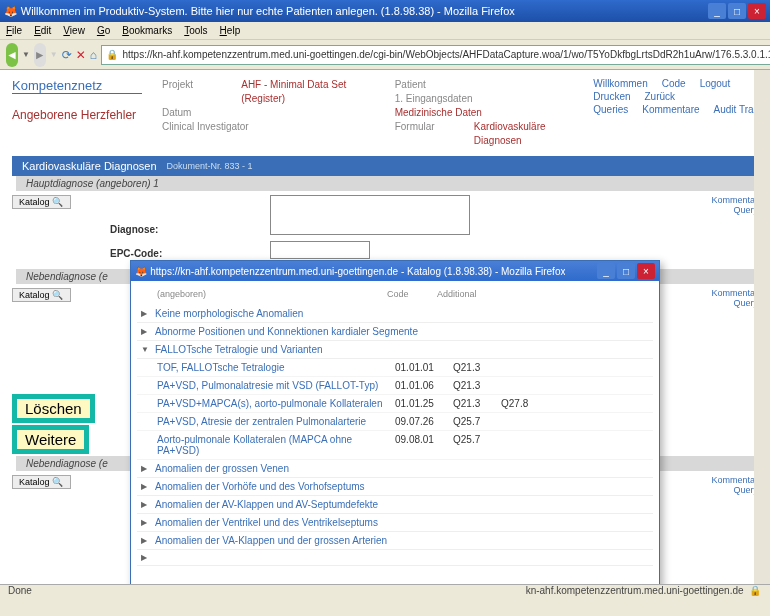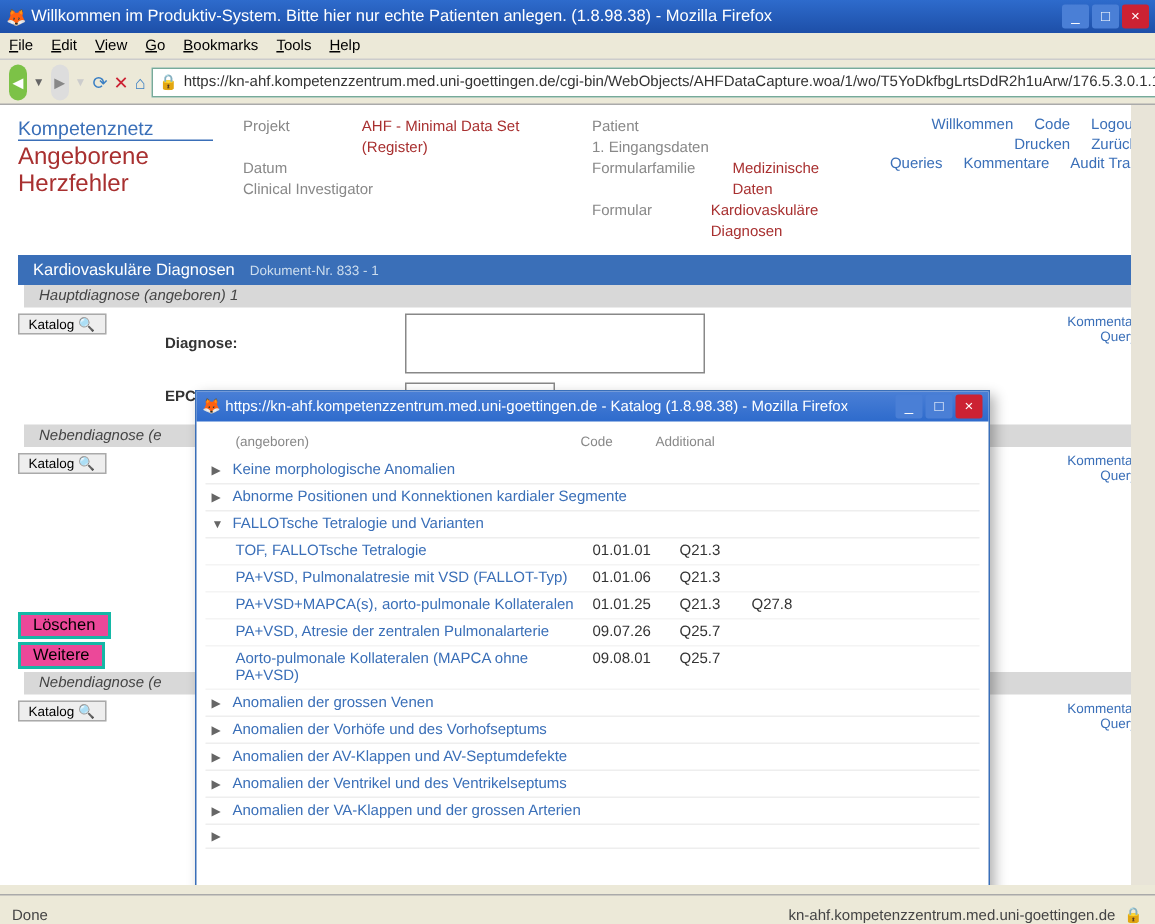--- a/index.html
+++ b/index.html
@@ -15,56 +15,56 @@
 .back{background:#7cc247;color:#fff}
 .fwd{background:#ddd;color:#888}
 .tbicon{width:18px;height:18px;display:flex;align-items:center;justify-content:center;font-size:12px}
 .urlbar{flex:1;height:20px;background:#fff;border:1px solid #7a9;display:flex;align-items:center;padding:0 4px;font-size:10px;color:#333}
 .urlbar .lock{color:#d4a017;margin-right:4px}
 .gobtn{width:18px;height:18px;background:#7cc247;border-radius:9px;margin:0 4px}
 .content{background:#fff;height:520px;position:relative;overflow:hidden}
 .header{display:flex;padding:8px 12px 4px;gap:20px}
 .logo{width:130px}
 .logo .arc{font-size:13px;color:#3a6fb8;}
-.logo .sub{font-size:16px;color:#a83030;border-top:1px solid #3a6fb8;padding-top:2px}
+.logo .sub{font-size:12px;color:#a83030;border-top:1px solid #3a6fb8;padding-top:14px}
 .metagrid{flex:1;display:flex;gap:30px;font-size:10px}
 .metacol .row{display:flex;gap:6px;line-height:14px}
 .metacol .lbl{color:#888;width:90px}
 .metacol .val{color:#a83030}
-.navlinks{display:flex;flex-direction:column;align-items:flex-end;gap:2px;font-size:10px}
+.navlinks{display:flex;flex-direction:column;gap:2px;font-size:10px}
 .navlinks .row{display:flex;gap:14px}
 .navlinks a{color:#3a6fb8;cursor:pointer}
 .sectionbar{background:#3a6fb8;color:#fff;padding:4px 10px;font-size:11px;margin:4px 12px 0;display:flex;align-items:center;gap:10px}
 .sectionbar .docid{font-size:9px;color:#cde}
 .subbar{background:#d8d8d8;color:#444;padding:2px 10px;font-size:10px;margin:0 16px;font-style:italic}
 .formarea{display:flex;margin:0 12px;gap:8px;padding:4px 0}
 .leftcol{width:90px}
 .katalog{background:#eee;border:1px solid #aaa;padding:1px 6px;font-size:9px;display:inline-flex;align-items:center;gap:3px;cursor:pointer}
 .mag{font-size:9px}
 .midcol{flex:1}
-.fieldrow{display:flex;align-items:center;margin-bottom:6px}
+.fieldrow{display:flex;align-items:flex-end;margin-bottom:6px}
 .fieldlbl{width:160px;font-size:10px;color:#333;font-weight:bold}
 .fieldinput{border:1px solid #888;background:#fff;height:40px;width:200px}
 .fieldinput.small{height:18px;width:100px}
 .rightlinks{width:70px;text-align:right;font-size:9px}
 .rightlinks a{color:#3a6fb8;display:block;cursor:pointer}
 .actionbtns{display:flex;gap:4px;margin:2px 12px}
-.smallbtn{background:#ec4899;border:2px solid #14b8a6;padding:1px 8px;font-size:11px;cursor:pointer}
+.smallbtn{background:#fef9c3;border:5px solid #14b8a6;padding:1px 8px;font-size:15px;cursor:pointer}
 .popup{position:absolute;left:130px;top:190px;width:530px;height:400px;background:#fff;border:1px solid #3a6fb8;box-shadow:3px 3px 8px rgba(0,0,0,0.3)}
 .popup .ptitle{height:20px;background:linear-gradient(#4a7fd6,#2e6bcc);color:#fff;display:flex;align-items:center;padding:0 4px;font-size:10px}
 .popup .ptitle .spacer{flex:1}
 .popup .pbody{height:360px;overflow:auto;padding:6px;font-size:10px}
 .catrow{display:flex;align-items:center;padding:3px 4px;border-bottom:1px solid #eee;cursor:pointer}
 .catrow .arrow{width:14px;color:#666;font-size:8px}
 .catrow .txt{color:#3a6fb8;flex:1}
 .subitem{display:flex;padding:3px 4px 3px 20px;gap:8px;border-bottom:1px solid #f4f4f4}
 .subitem .name{color:#3a6fb8;width:230px}
 .subitem .code{color:#333;width:50px}
 .subitem .icd{color:#333;width:40px}
-.statusbar{position:absolute;bottom:0;left:0;right:0;height:20px;background:#ece9d8;border-top:1px solid #aaa;display:flex;align-items:flex-end;padding:0 8px;font-size:10px;color:#444}
+.statusbar{position:absolute;bottom:0;left:0;right:0;height:32px;background:#ece9d8;border-top:1px solid #aaa;display:flex;align-items:flex-start;padding:0 8px;font-size:10px;color:#444}
 .statusbar .spacer{flex:1}
 .scrolltrack{position:absolute;right:0;top:0;bottom:0;width:16px;background:#e8e4d8}
 </style>
 </head>
 <body>
 
 <div class="titlebar">
   <span>🦊</span>&nbsp;
   <span>Willkommen im Produktiv-System. Bitte hier nur echte Patienten anlegen. (1.8.98.38) - Mozilla Firefox</span>
   <div class="spacer"></div>
@@ -122,21 +122,20 @@
           </div>
       </div>
       <div class="metacol">
         <div class="row">
             <span class="lbl">Patient</span>
           </div>
         <div class="row">
             <span class="lbl">1. Eingangsdaten</span>
           </div>
         <div class="row">
-            <span class="lbl">Formularfamilie</span>
             <span class="val">Medizinische Daten</span>
           </div>
         <div class="row">
             <span class="lbl">Formular</span>
             <span class="val">Kardiovaskuläre Diagnosen</span>
           </div>
       </div>
     </div>
     <div class="navlinks">
       <div class="row">

